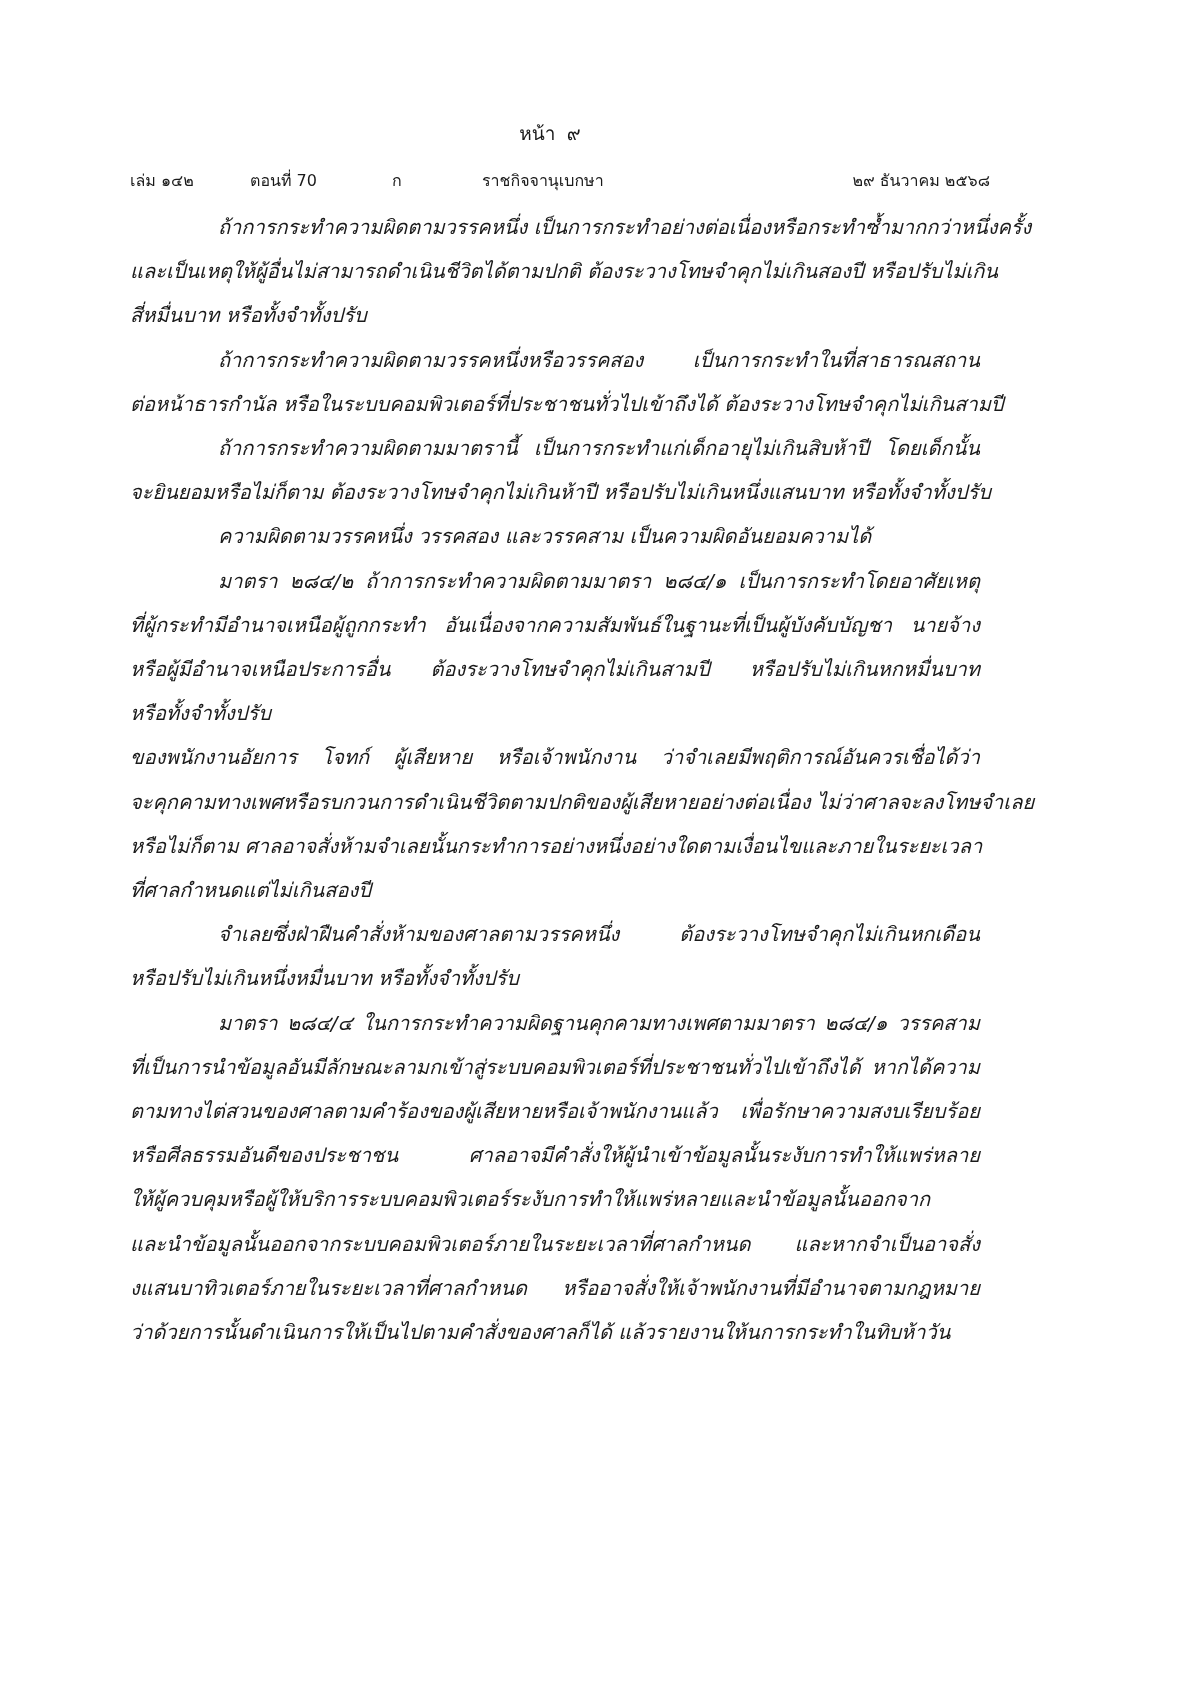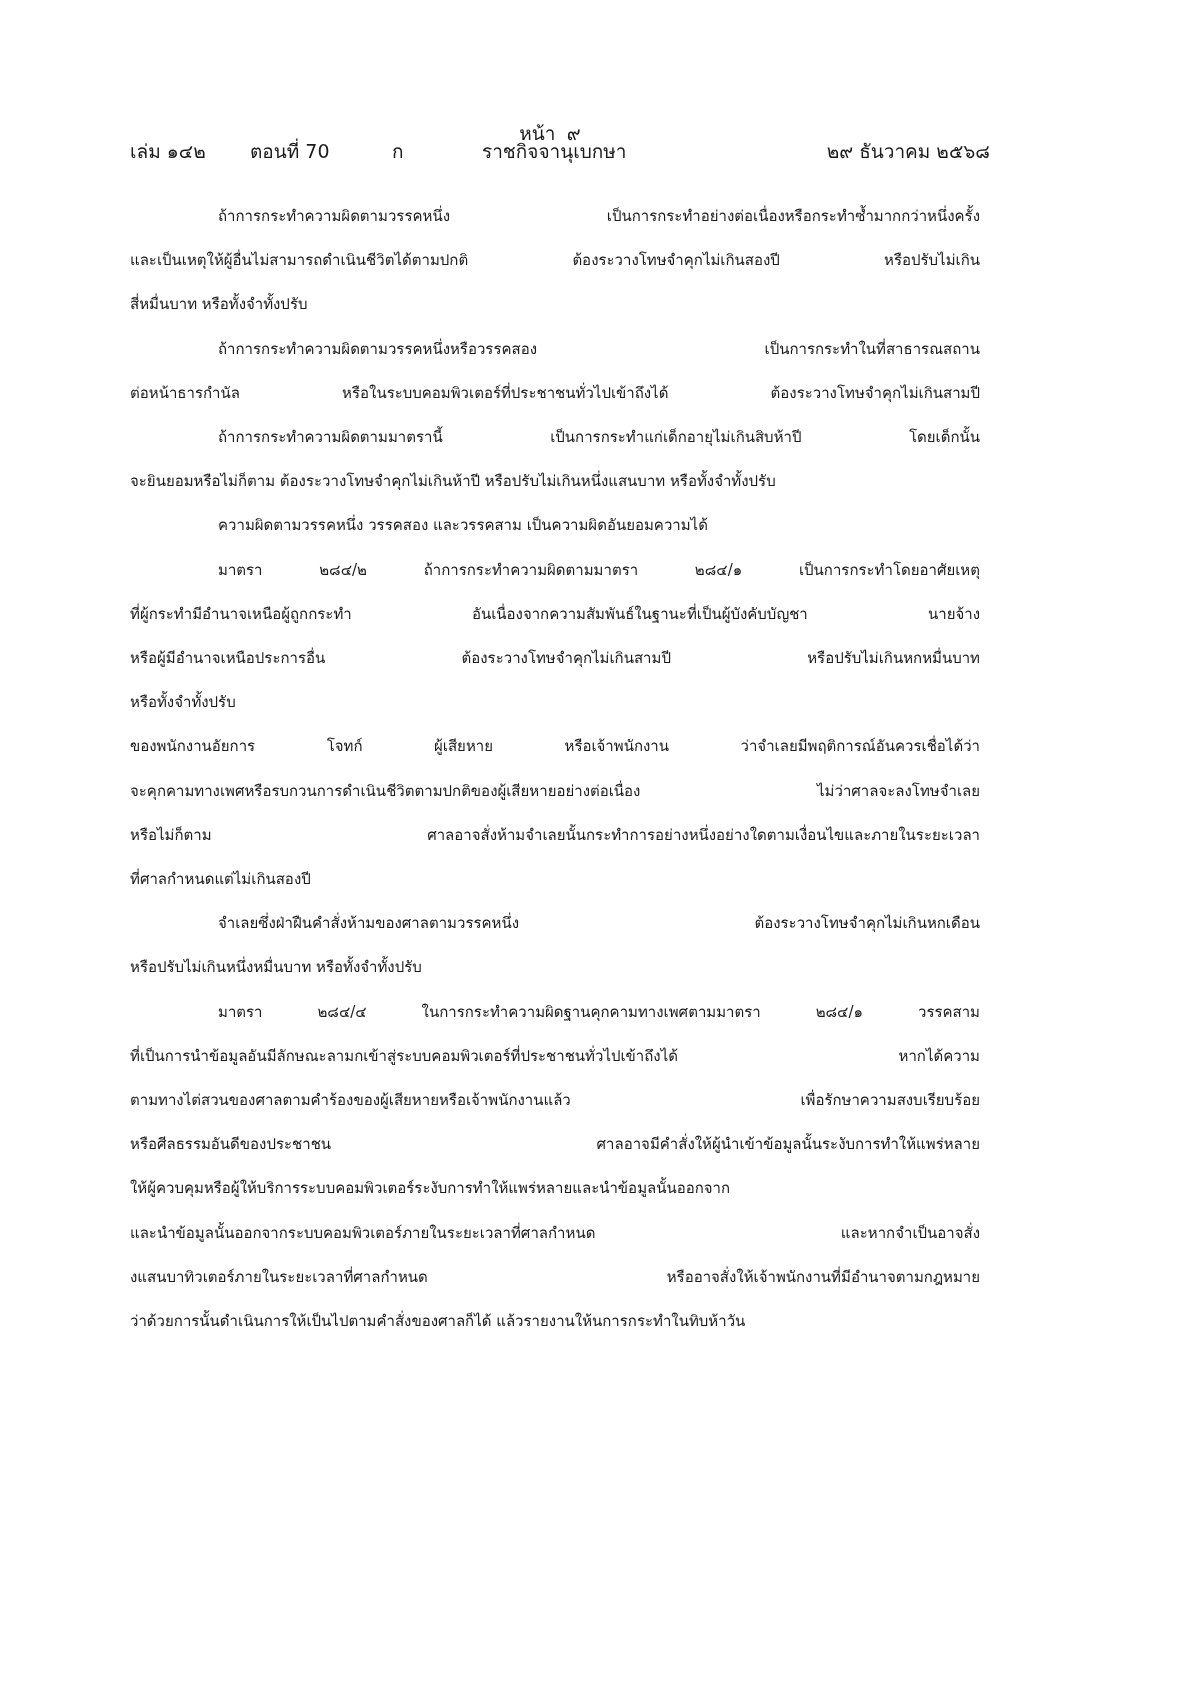--- a/index.html
+++ b/index.html
@@ -1,21 +1,21 @@
 <!DOCTYPE html>
 <html><head>
 <meta charset="utf-8">
 <style>
   html, body { margin: 0; padding: 0; background: #ffffff; }
   body { width: 1200px; height: 1697px; position: relative; overflow: hidden;
          font-family: "DejaVu Sans", sans-serif; color: #1a1a1a; }
   .page-no { position: absolute; top: 118px; left: 0; width: 1100px; text-align: center; font-size: 19px; font-family: Liberation Mono, monospace; }
-  .hdr { position: absolute; top: 136px; left: 130px; width: 860px; height: 30px; font-size: 19px; }
+  .hdr { position: absolute; top: 168px; left: 130px; width: 860px; height: 30px; font-size: 16px; }
   .hdr span { position: absolute; white-space: nowrap; }
-  .body { position: absolute; top: 194px; left: 130px; width: 850px; font-size: 15px; line-height: 44.2px; }
+  .body { position: absolute; top: 205px; left: 130px; width: 850px; font-size: 20px; line-height: 44.2px; font-style: italic; }
   .line { display: block; white-space: nowrap; text-align: justify; text-align-last: justify; }
   .line.last { text-align-last: left; }
   .line.indent { padding-left: 88px; }
 </style>
 </head>
 <body>
 
 <div class="page-no">หน้า ๙</div>
 
 <div class="hdr">

